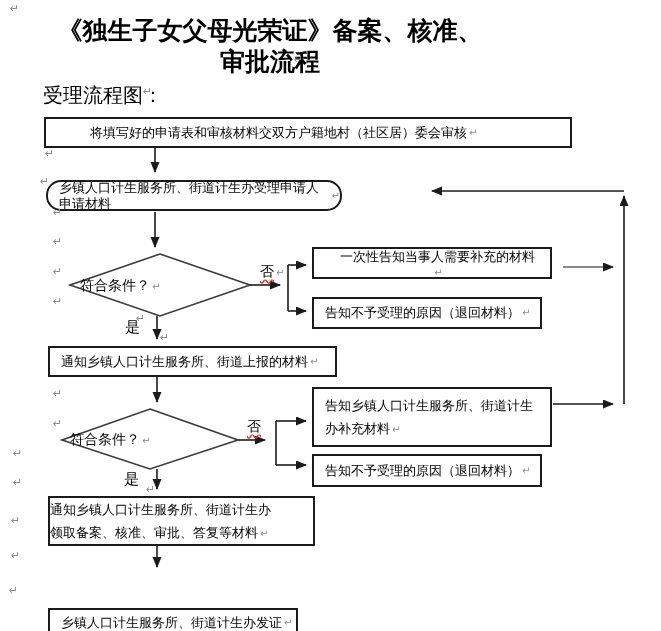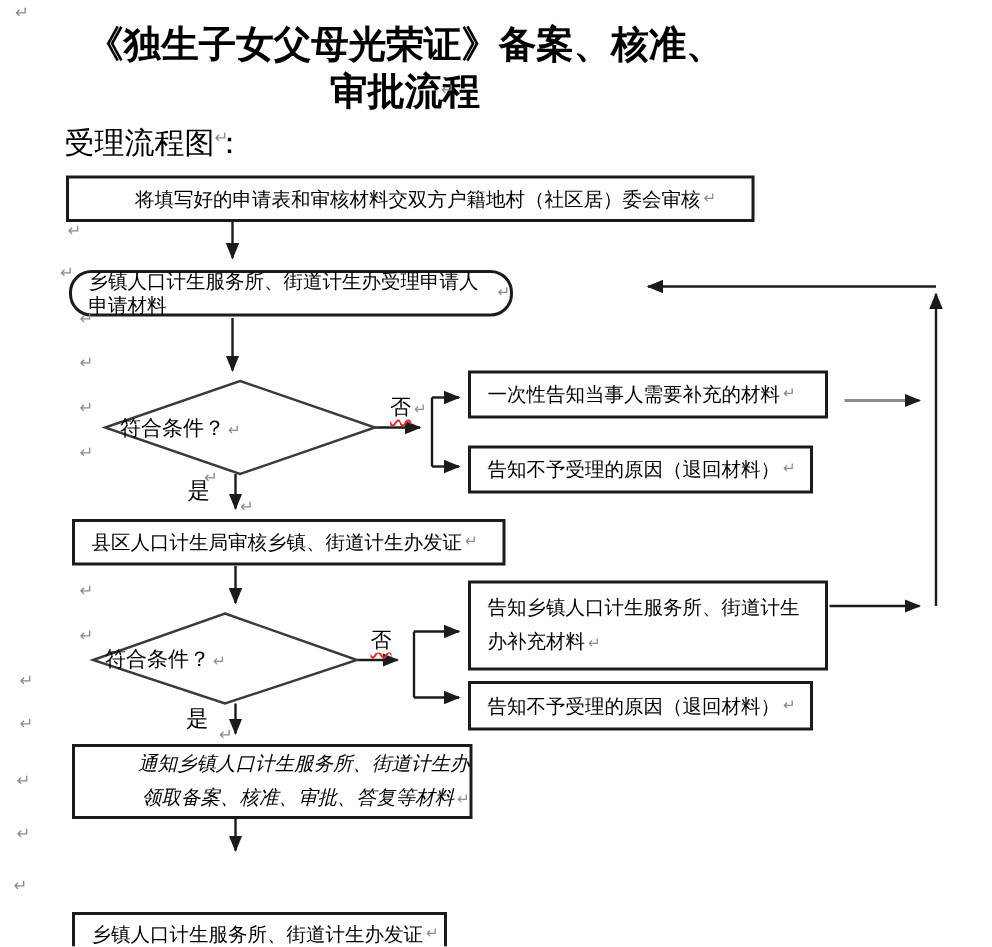--- a/index.html
+++ b/index.html
@@ -12,21 +12,21 @@
     position:absolute;left:0;top:15px;width:540px;text-align:center;
     font-size:25px;font-weight:bold;line-height:31px;letter-spacing:0;
   }
   .intro{position:absolute;left:43px;top:82px;font-size:20px;}
   .fbox{
     position:absolute;box-sizing:border-box;border:2px solid #1b1b1b;background:#fff;
     font-size:13px;line-height:16px;display:flex;align-items:center;
   }
   .padl{padding-left:11px;}
   .two-line{flex-direction:column;justify-content:center;align-items:flex-start;line-height:23px;}
-  .two-line.centered{align-items:flex-end;font-style:italic;}
+  .two-line.centered{align-items:flex-start;}
   .dlabel{position:absolute;font-size:14px;text-align:left;}
   .branchword{position:absolute;font-size:15px;}
   .squiggle{
     text-decoration-line:underline;text-decoration-style:wavy;
     text-decoration-color:#e92c2c;text-underline-offset:3px;
   }
   .mark{
     position:absolute;color:#8d8d8d;font-size:11px;line-height:11px;
     font-family:"DejaVu Sans",sans-serif;
   }
@@ -73,49 +73,49 @@
     <polygon points="150,409 238,440 150,469 62,440" fill="#ffffff" stroke="#3a3a3a" stroke-width="1.6"></polygon>
   </svg>
 
   <div class="title">
     <div>《独生子女父母光荣证》备案、核准、</div>
     <div>审批流程</div>
   </div>
 
   <div class="intro">受理流程图：</div>
 
-  <div class="fbox padl" style="left:44px;top:117px;width:459px;height:31px;padding-left:44px;">
+  <div class="fbox padl" style="left:44px;top:117px;width:528px;height:31px;padding-left:44px;">
     <span>将填写好的申请表和审核材料交双方户籍地村（社区居）委会审核</span>
     <span class="mark-inline">↵</span>
   </div>
 
   <div class="fbox padl" style="left:46px;top:180px;width:296px;height:31px;border-radius:15px;">
     <span>乡镇人口计生服务所、街道计生办受理申请人申请材料</span>
     <span class="mark-inline">↵</span>
   </div>
 
   <div class="dlabel" style="left:80px;top:277px;width:160px;">
     <span>符合条件？</span><span class="mark-inline">↵</span>
   </div>
   <div class="branchword" style="left:260px;top:263px;font-size:14px;">
     <span class="squiggle">否</span><span class="mark-inline">↵</span>
   </div>
   <div class="branchword" style="left:125px;top:318px;">是</div>
 
-  <div class="fbox padl" style="left:312px;top:247px;width:240px;height:32px;">
+  <div class="fbox padl" style="left:312px;top:247px;width:240px;height:32px;flex-direction:column;">
     <span>一次性告知当事人需要补充的材料</span>
     <span class="mark-inline">↵</span>
   </div>
   <div class="fbox padl" style="left:312px;top:297px;width:230px;height:32px;">
     <span>告知不予受理的原因（退回材料）</span>
     <span class="mark-inline">↵</span>
   </div>
 
   <div class="fbox padl" style="left:48px;top:346px;width:289px;height:31px;">
-    <span>县区人口计生局审核乡镇、街道计生办发证</span>
+    <span>通知乡镇人口计生服务所、街道上报的材料</span>
     <span class="mark-inline">↵</span>
   </div>
 
   <div class="dlabel" style="left:70px;top:431px;width:160px;">
     <span>符合条件？</span><span class="mark-inline">↵</span>
   </div>
   <div class="branchword" style="left:247px;top:418px;font-size:14px;">
     <span class="squiggle">否</span>
   </div>
   <div class="branchword" style="left:124px;top:470px;">是</div>

